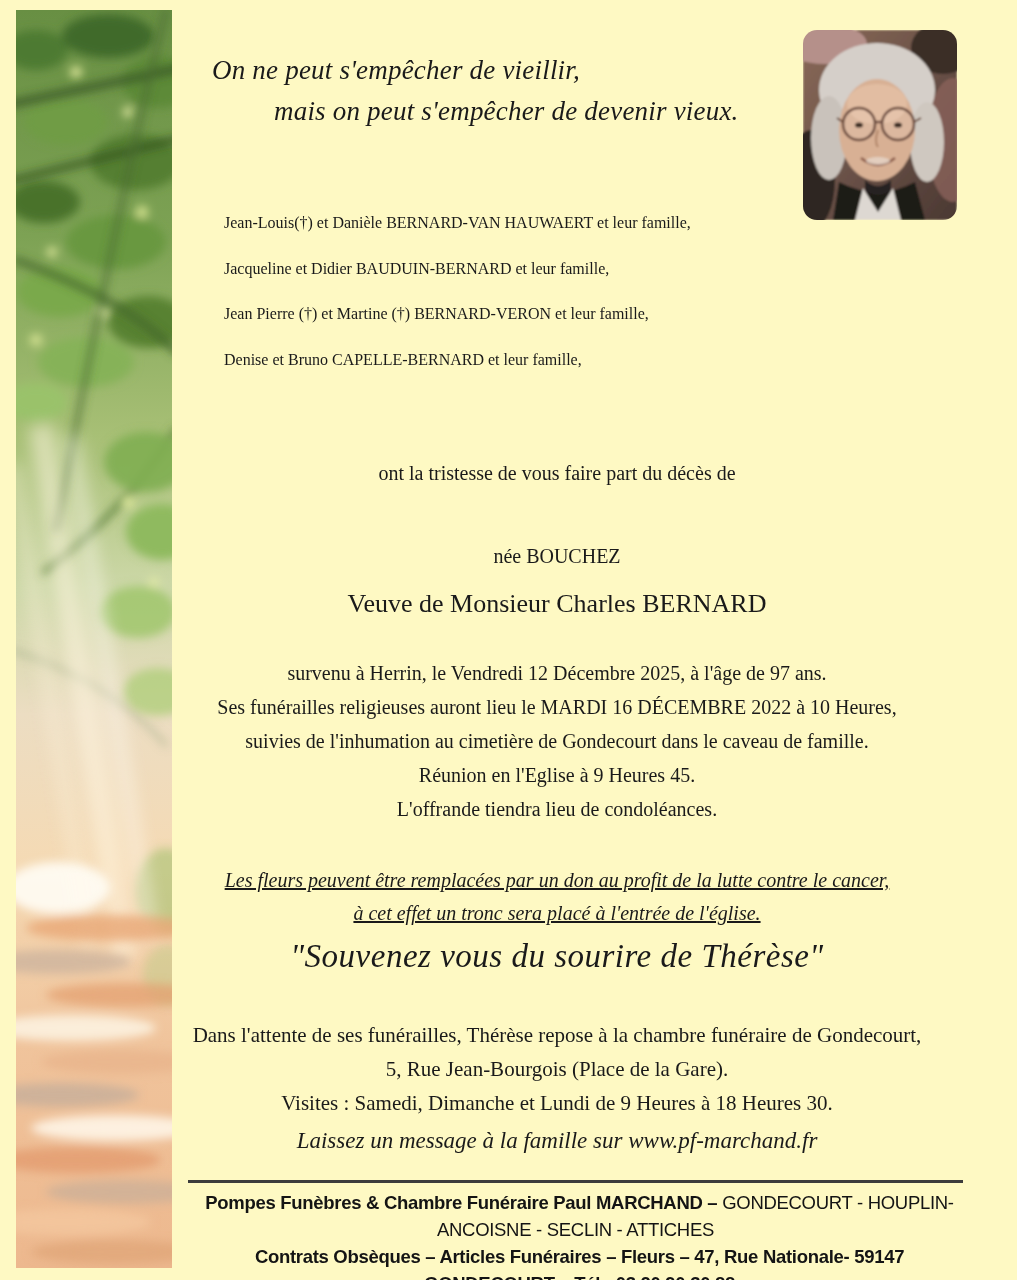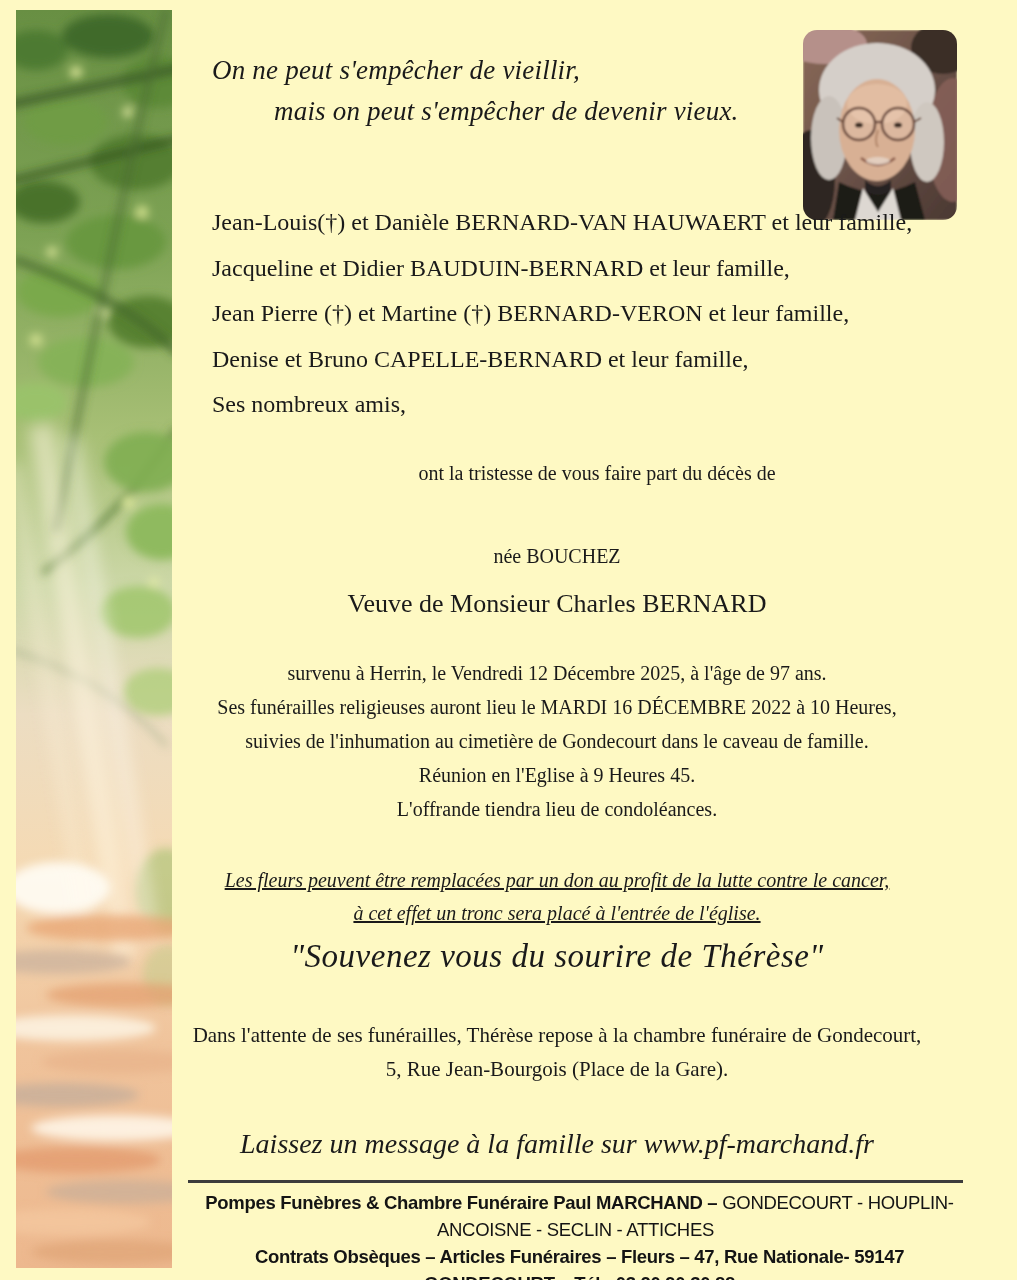--- a/index.html
+++ b/index.html
@@ -25,34 +25,34 @@
   .portrait svg{display:block;}
   
   .opening-quote{
     position:absolute;left:212px;top:50px;
     font-style:italic;font-size:27px;line-height:41px;
     letter-spacing:0.2px;
   }
   .opening-quote .l2{padding-left:62px;}
   
   .family{
-    position:absolute;left:212px;top:200px;
-    font-size:24px;line-height:45.5px;
+    position:absolute;left:224px;top:200px;
+    font-size:16px;line-height:45.5px;
   }
   
   .centered{position:absolute;left:172px;width:770px;text-align:center;}
-  .intro{top:462px;font-size:20px;padding-left:40px;}
+  .intro{top:462px;font-size:20px;}
   .deceased-name{top:510px;font-size:40px;letter-spacing:0.5px;}
   .maiden-name{top:545px;font-size:20px;}
   .widow-line{top:589px;font-size:26px;}
   .ceremony{top:656px;font-size:20px;line-height:34px;}
   .flowers{top:864px;font-size:20px;line-height:33px;font-style:italic;text-decoration:underline;}
   .remember{top:938px;font-size:33px;font-style:italic;letter-spacing:0.5px;}
   .repose{top:1018px;font-size:21px;line-height:34px;}
-  .website{top:1128px;font-size:28px;font-style:italic;}
+  .website{top:1128px;font-size:23px;font-style:italic;}
   
   .footer-rule{
     position:absolute;left:188px;top:1180px;width:775px;height:3px;
     background:#3c3c3c;
   }
   .footer-text{
     position:absolute;left:188px;top:1189px;width:775px;text-align:center;
     font-family:"Liberation Sans", sans-serif;
     font-size:18.5px;line-height:27px;letter-spacing:-0.3px;color:#141414;
   }
@@ -198,21 +198,20 @@
   <div class="opening-quote">
     <div class="l1">On ne peut s'empêcher de vieillir,</div>
     <div class="l2">mais on peut s'empêcher de devenir vieux.</div>
   </div>
 
   <div class="family">
     <div>Jean-Louis(†) et Danièle BERNARD-VAN HAUWAERT et leur famille,</div>
     <div>Jacqueline et Didier BAUDUIN-BERNARD et leur famille,</div>
     <div>Jean Pierre (†) et Martine (†) BERNARD-VERON et leur famille,</div>
     <div>Denise et Bruno CAPELLE-BERNARD et leur famille,</div>
-    <div>Ses nombreux amis,</div>
   </div>
 
   <div class="centered intro">ont la tristesse de vous faire part du décès de</div>
   <div class="centered maiden-name">née BOUCHEZ</div>
   <div class="centered widow-line">Veuve de Monsieur Charles BERNARD</div>
 
   <div class="centered ceremony">
     <div>survenu à Herrin, le Vendredi 12 Décembre 2025, à l'âge de 97 ans.</div>
     <div>Ses funérailles religieuses auront lieu le MARDI 16 DÉCEMBRE 2022 à 10 Heures,</div>
     <div>suivies de l'inhumation au cimetière de Gondecourt dans le caveau de famille.</div>
@@ -223,20 +222,21 @@
   <div class="centered flowers">
     <div>Les fleurs peuvent être remplacées par un don au profit de la lutte contre le cancer,</div>
     <div>à cet effet un tronc sera placé à l'entrée de l'église.</div>
   </div>
 
   <div class="centered remember">"Souvenez vous du sourire de Thérèse"</div>
 
   <div class="centered repose">
     <div>Dans l'attente de ses funérailles, Thérèse repose à la chambre funéraire de Gondecourt,</div>
     <div>5, Rue Jean-Bourgois (Place de la Gare).</div>
+    <div>Visites : Samedi, Dimanche et Lundi  de 9 Heures à 18 Heures 30.</div>
   </div>
 
   <div class="centered website">Laissez un message à la famille sur www.pf-marchand.fr</div>
 
   <div class="footer-rule"></div>
   <div class="footer-text">
     <div><span class="strong">Pompes Funèbres &amp; Chambre Funéraire Paul MARCHAND – </span><span>GONDECOURT - HOUPLIN-ANCOISNE - SECLIN - ATTICHES</span></div>
     <div class="strong">Contrats Obsèques – Articles Funéraires – Fleurs – 47, Rue Nationale- 59147 GONDECOURT – Tél : 03.20.90.30.88</div>
   </div>
 

